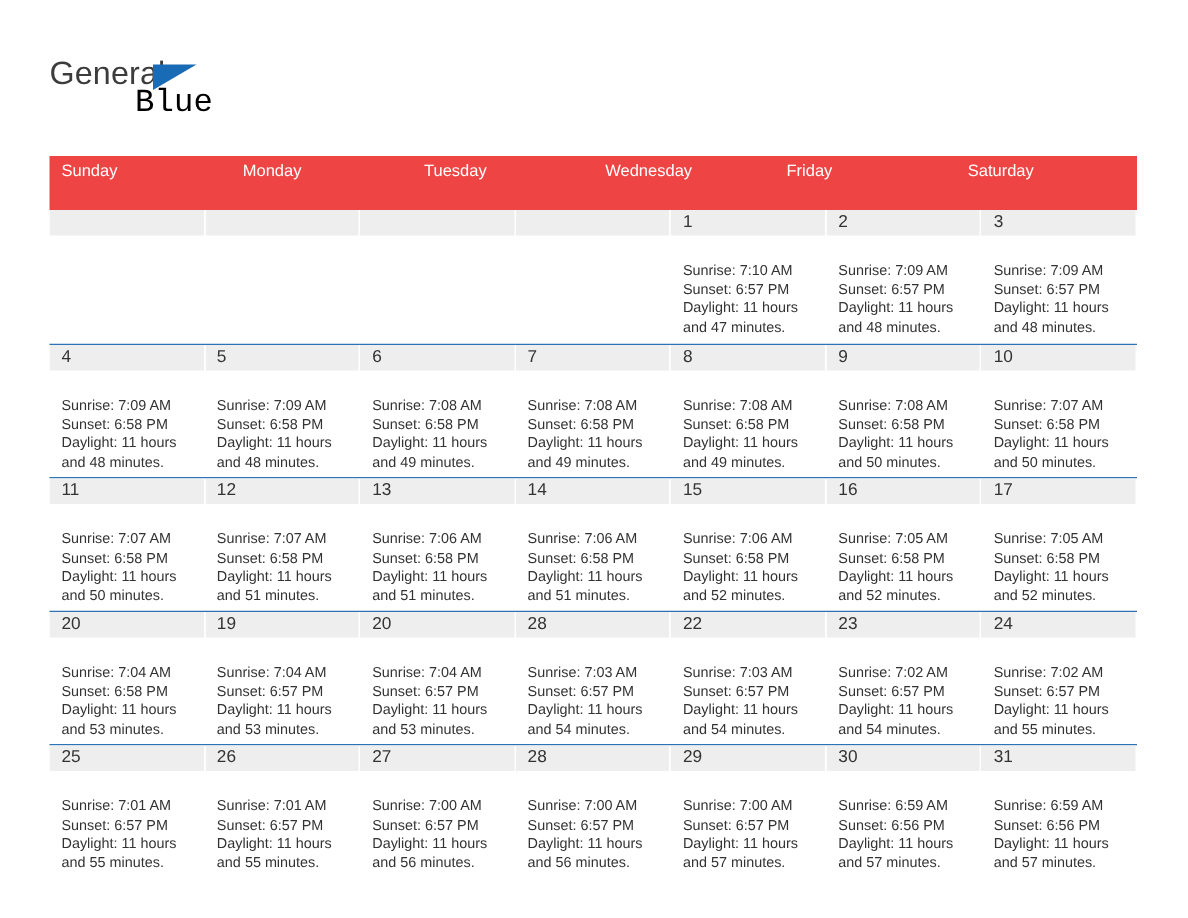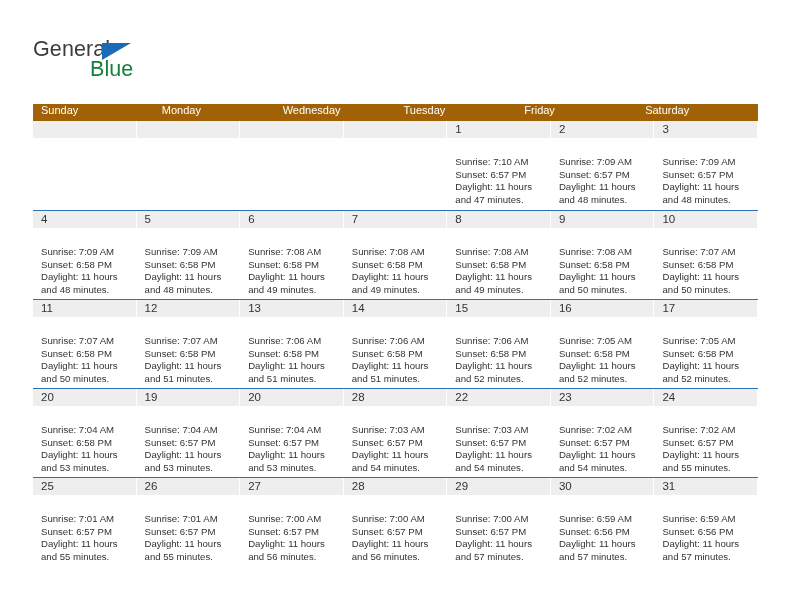--- a/index.html
+++ b/index.html
@@ -52,22 +52,23 @@
     width: 0;
     height: 0;
     border-left: 29px solid #1a6bb5;
     border-bottom: 17px solid transparent;
   }
   .logo-blue {
     position: absolute;
     left: 57px;
     top: 20px;
     font-size: 21.5px;
-    color: #15803d;
+    color: #000000;
     letter-spacing: 0.1px;
+    font-family: Liberation Mono, monospace;
   }
 
   .title-block {
     position: absolute;
     right: 33px;
     top: 28px;
     text-align: right;
   }
   .title {
     font-size: 30px;
@@ -85,23 +86,22 @@
 
   
   .calendar {
     position: absolute;
     left: 33px;
     top: 104px;
     width: 725px;
   }
   .cal-head {
     display: flex;
-    background: #a16207;
-    height: 17px;
-    align-items: flex-end;
+    background: #ef4444;
+    height: 36px;
   }
   .cal-head .hcell {
     flex: 1 1 0;
     color: #ffffff;
     font-size: 11px;
     line-height: 21px;
     padding-left: 8px;
     box-sizing: border-box;
     white-space: nowrap;
     overflow: hidden;
@@ -164,22 +164,22 @@
     </div>
 
 
   </div>
 
   <div class="calendar">
 
     <div class="cal-head">
       <div class="hcell">Sunday</div>
       <div class="hcell">Monday</div>
+      <div class="hcell">Tuesday</div>
       <div class="hcell">Wednesday</div>
-      <div class="hcell">Tuesday</div>
       <div class="hcell">Friday</div>
       <div class="hcell">Saturday</div>
     </div>
 
     <div id="weeks-container">
         <div class="week first">
           <div class="daycell empty">
             <div class="daynum-band">
               <span class="daynum"></span>
             </div>

